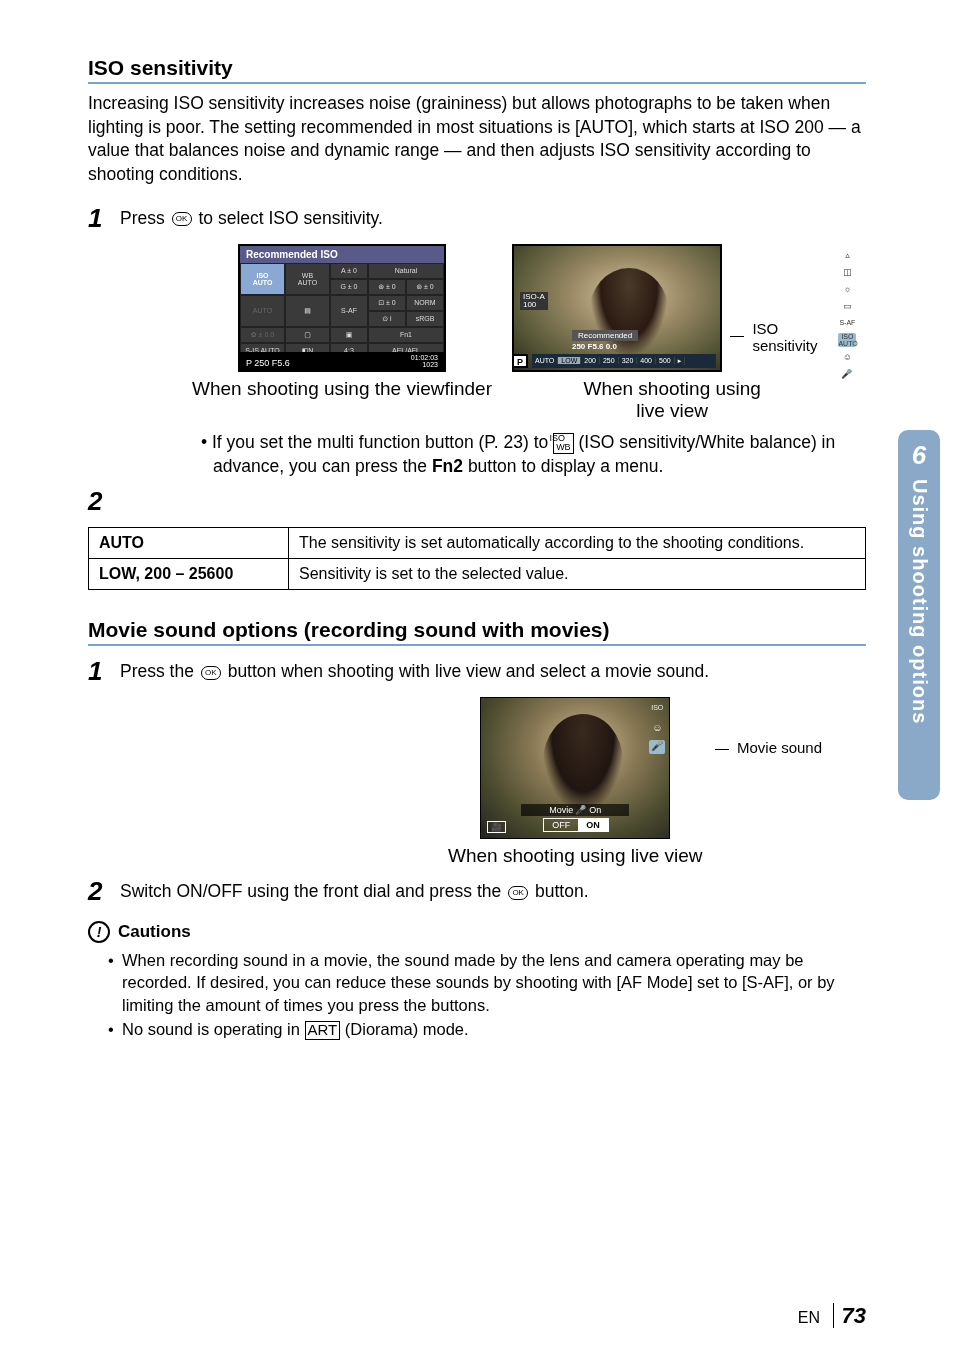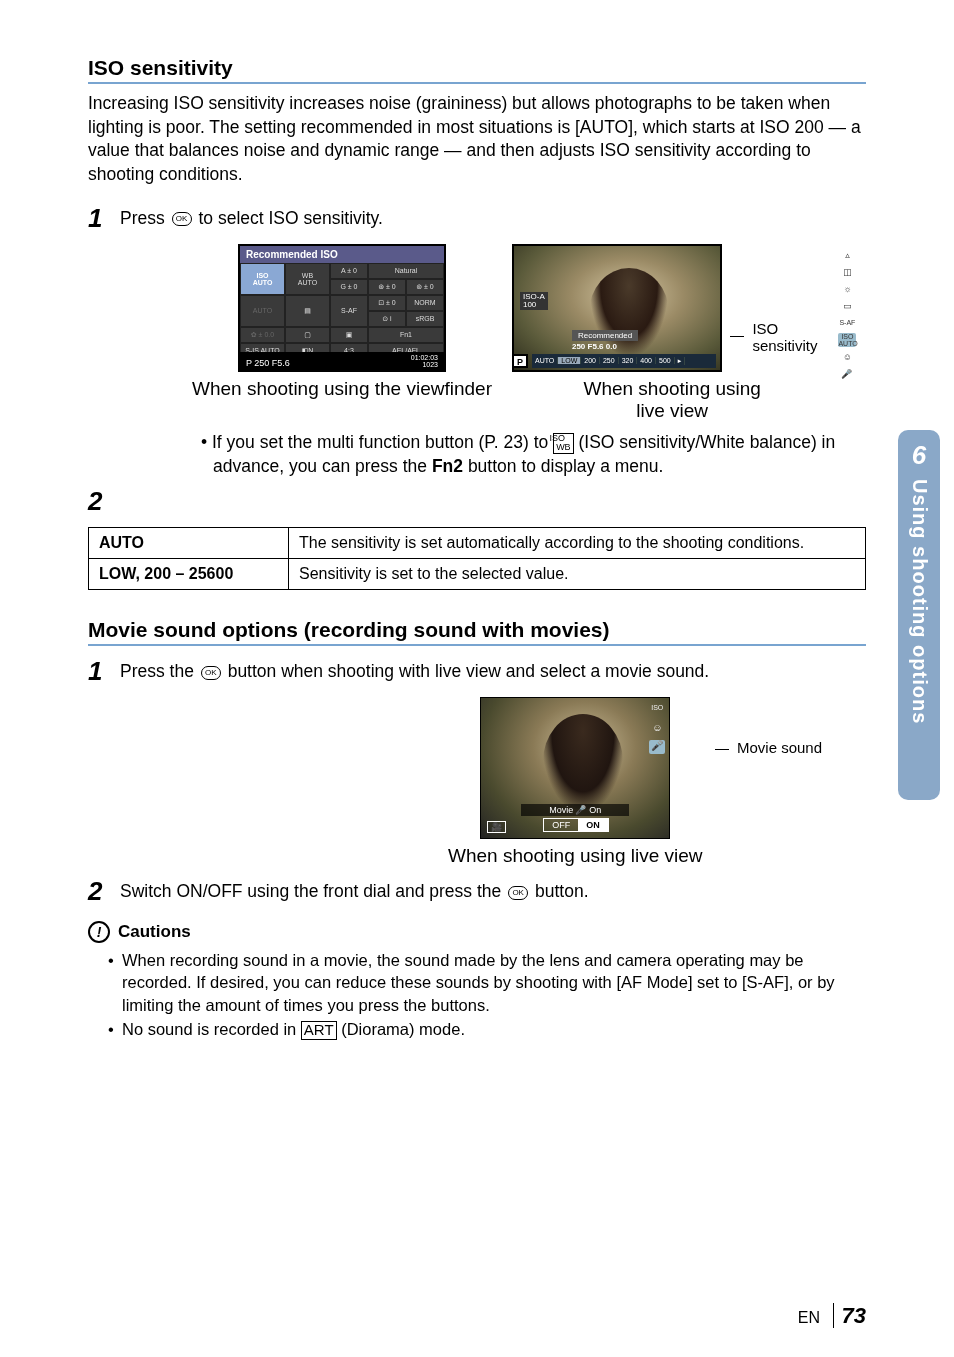--- a/index.html
+++ b/index.html
@@ -398,21 +398,21 @@
     </div>
   </div>
 
   <div class="cautions-head">
     <span class="caution-icon">!</span>
     <span>Cautions</span>
   </div>
   <ul class="caution-list">
     <li>When recording sound in a movie, the sound made by the lens and camera operating may be recorded. If desired, you can reduce these sounds by shooting with [AF Mode] set to [S-AF], or by limiting the amount of times you press the buttons.</li>
     <li>
-      <span>No sound is recorded in </span><span class="art-icon">ART</span><span> (Diorama) mode.</span>
+      <span>No sound is operating in </span><span class="art-icon">ART</span><span> (Diorama) mode.</span>
     </li>
   </ul>
 
 </div>
 
 <div class="side-tab">
   <div class="side-num">6</div>
   <div class="side-text">Using shooting options</div>
 </div>
 

